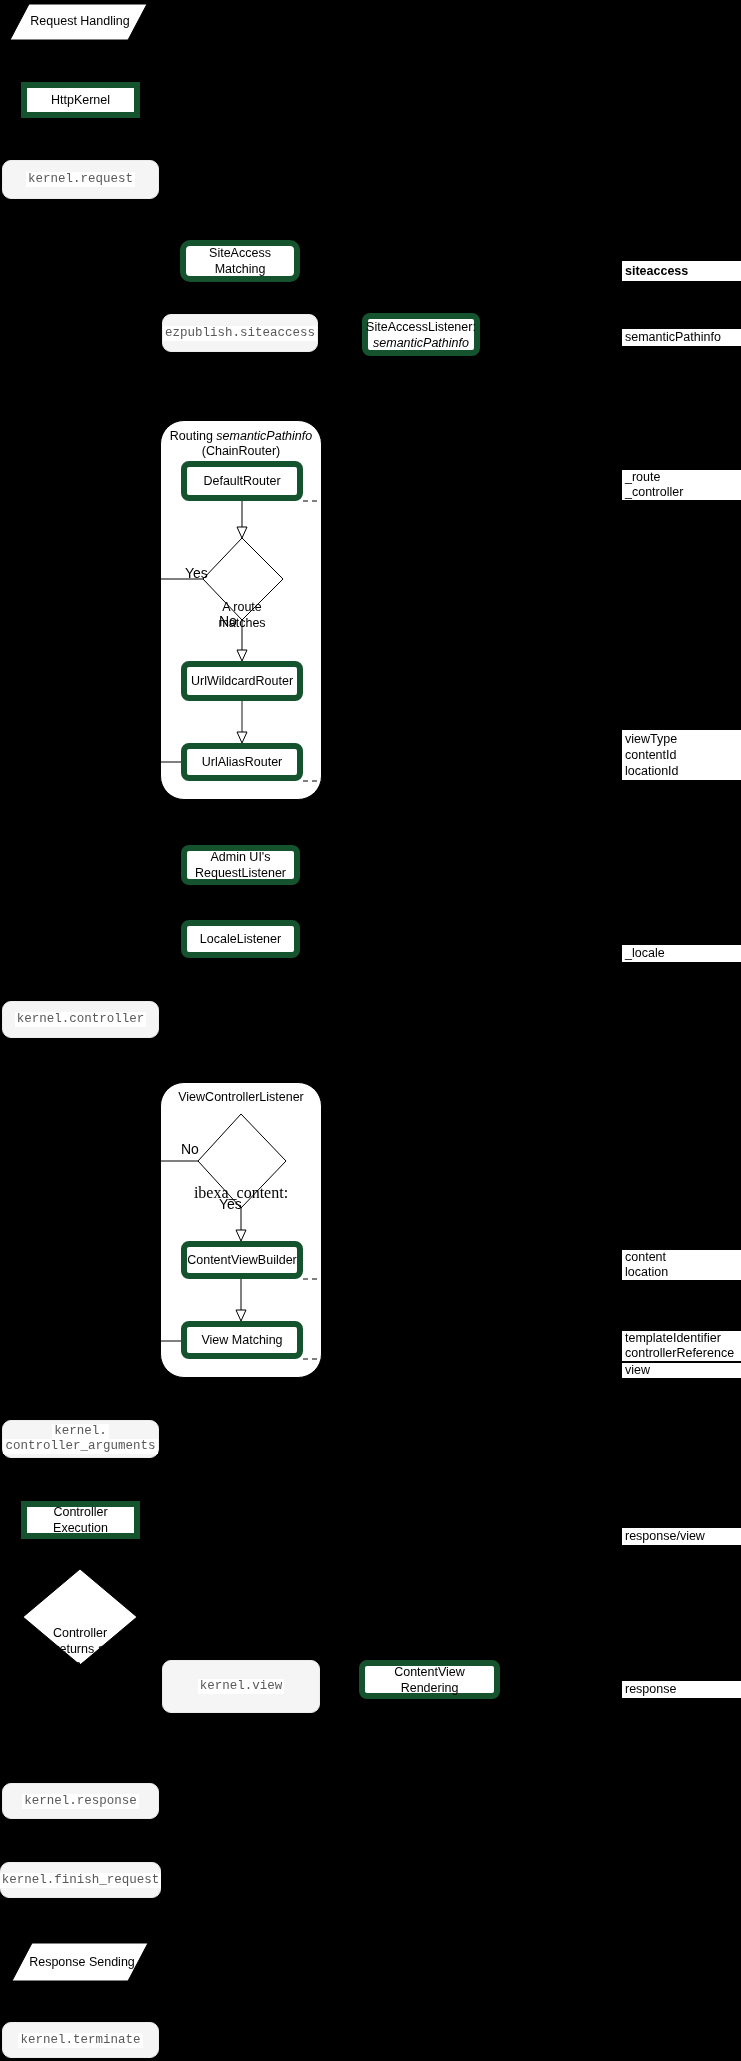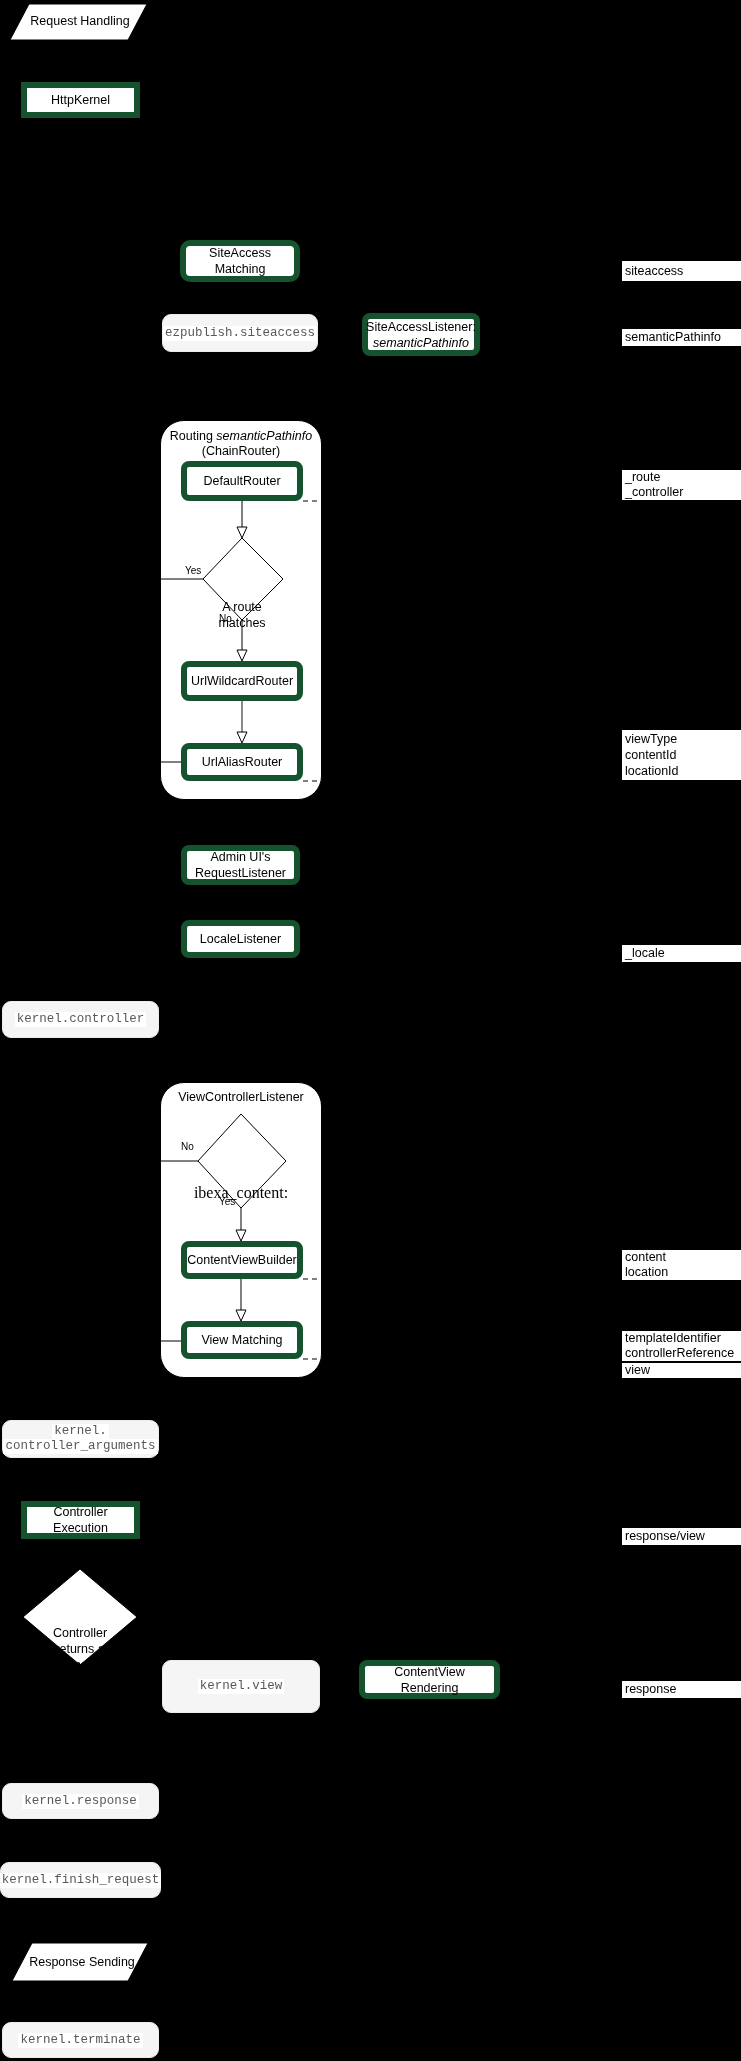--- a/index.html
+++ b/index.html
@@ -17,40 +17,43 @@
   .event .hl{background:#fff;padding:0 2px;white-space:nowrap;}
   .container{position:absolute;background:#fff;border:1px solid #000;border-radius:24px;
         box-sizing:border-box;z-index:1;}
   .container .node{z-index:3;}
   svg.lines{position:absolute;left:0;top:0;z-index:2;}
   .ctitle{position:absolute;width:100%;text-align:center;font-size:12.5px;line-height:15px;color:#000;z-index:3;}
   .italic{font-style:italic;}
   .bar{position:absolute;left:622px;width:119px;background:#fff;color:#000;
         font-size:12.5px;line-height:15px;display:flex;flex-direction:column;justify-content:center;
         padding-left:3px;box-sizing:border-box;z-index:3;}
-  .lbl{position:absolute;font-size:10px;color:#000;z-index:4;}
+  .lbl{position:absolute;font-size:14px;color:#000;z-index:4;}
   .dtext{position:absolute;text-align:center;font-size:12.5px;line-height:16px;color:#000;z-index:4;margin-top:32px;}
   .serif{font-family:"Liberation Serif", serif;font-size:16px;text-align:center;}
   .pshape{position:absolute;z-index:1;}
   .ptext{position:absolute;text-align:center;font-size:12.5px;color:#000;z-index:3;}
 </style>
 </head>
 <body>
 
 <div id="page">
 
   <svg class="pshape" style="left:0;top:0;" width="160" height="44">
     <polygon points="29,4 147,4 128,40 10,40" fill="#ffffff" stroke="#000000"></polygon>
   </svg>
   <div class="ptext" style="left:10px;top:14px;width:140px;">Request Handling</div>
 
   <div class="node sharp" style="left:21px;top:82px;width:119px;height:36px;">
     <span>HttpKernel</span>
   </div>
 
+  <div class="event" style="left:2px;top:160px;width:157px;height:39px;">
+    <span class="hl">kernel.request</span>
+  </div>
 
   <div class="node r10" style="left:180px;top:240px;width:120px;height:42px;">
     <span>SiteAccess Matching</span>
   </div>
 
   <div class="event" style="left:162px;top:314px;width:156px;height:38px;">
     <span class="hl">ezpublish.siteaccess</span>
   </div>
 
   <div class="node r8" style="left:362px;top:313px;width:118px;height:43px;">
@@ -167,21 +170,21 @@
 
   <svg class="pshape" style="left:0px;top:1939px;" width="160" height="46">
     <polygon points="32,4 148,4 128,42 12,42" fill="#ffffff" stroke="#000000"></polygon>
   </svg>
   <div class="ptext" style="left:12px;top:1955px;width:140px;">Response Sending</div>
 
   <div class="event" style="left:2px;top:2022px;width:157px;height:36px;">
     <span class="hl">kernel.terminate</span>
   </div>
 
-  <div class="bar" style="top:261px;height:20px;">
+  <div class="bar" style="top:261px;height:20px;font-weight:bold;">
     <span>siteaccess</span>
   </div>
   <div class="bar" style="top:329px;height:17px;">
     <span>semanticPathinfo</span>
   </div>
   <div class="bar" style="top:470px;height:30px;">
     <span>_route</span>
     <span>_controller</span>
   </div>
   <div class="bar" style="top:730px;height:50px;line-height:16px;">

